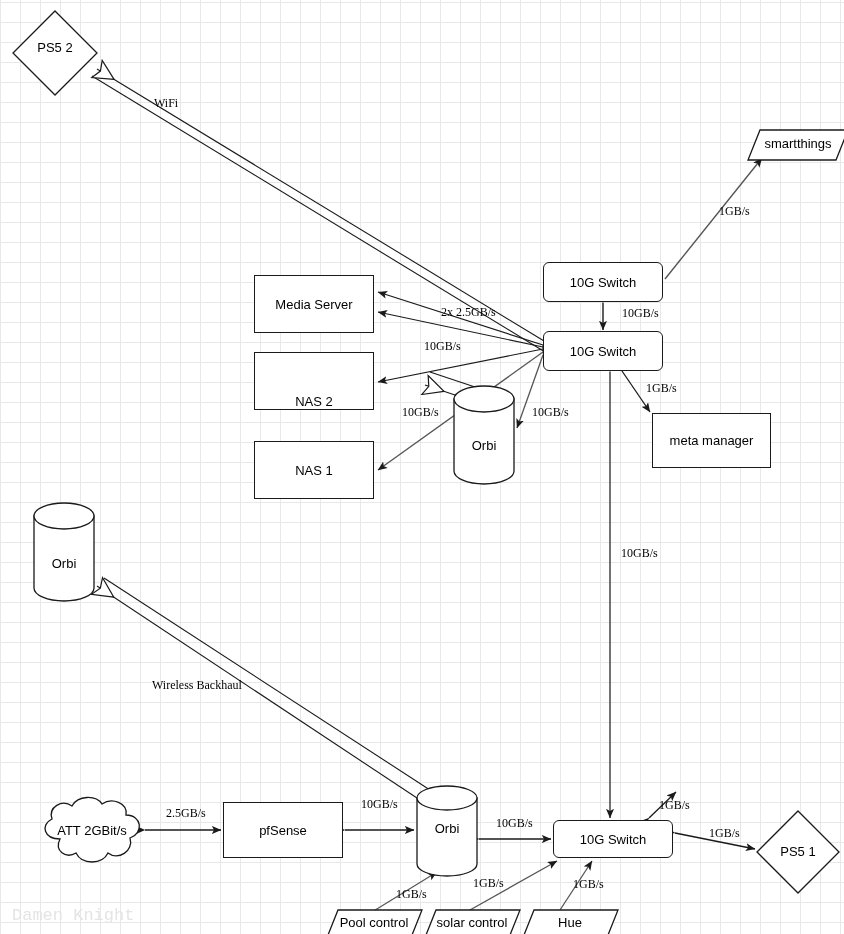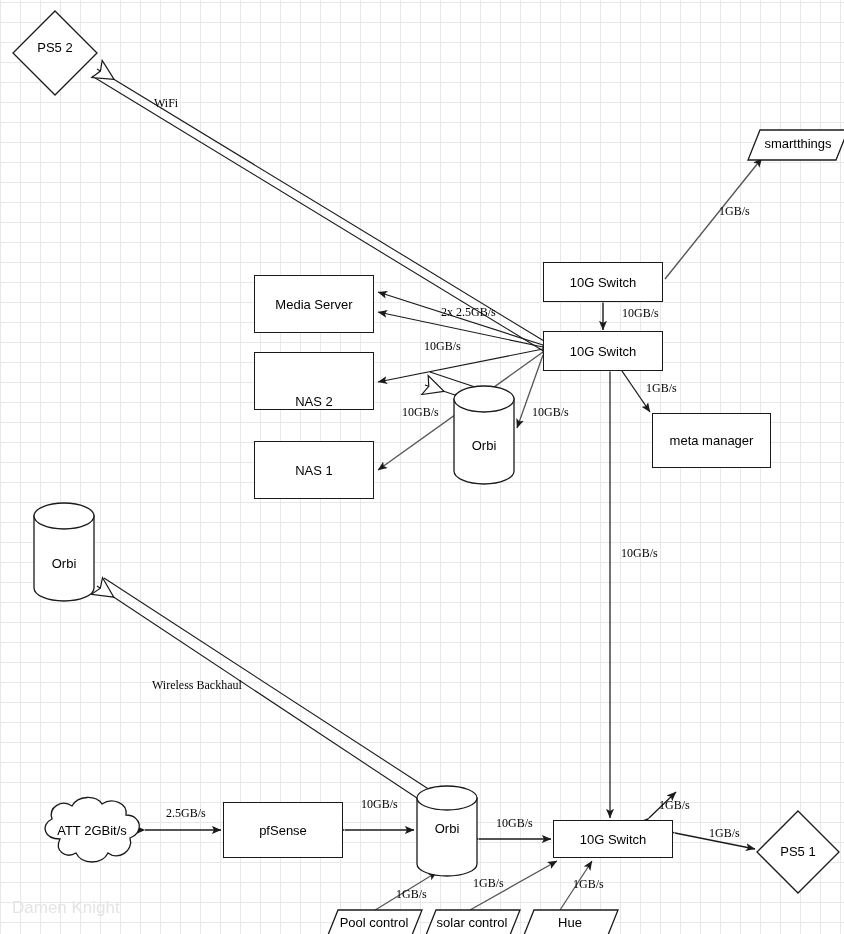--- a/index.html
+++ b/index.html
@@ -35,21 +35,21 @@
     justify-content: center;
     font-family: "Liberation Sans", sans-serif;
     font-size: 13px;
     color: #000000;
     text-align: center;
     background: #ffffff;
     border: 1.3px solid #1a1a1a;
     z-index: 3;
   }
   .node.rounded { border-radius: 0; }
-  .node.sharp   { border-radius: 0px; }
+  .node.sharp   { border-radius: 6px; }
   .node-label {
     position: absolute;
     z-index: 4;
     font-family: "Liberation Sans", sans-serif;
     font-size: 13px;
     color: #000000;
     white-space: nowrap;
     pointer-events: none;
   }
   .edge-label {
@@ -61,25 +61,26 @@
     white-space: nowrap;
     background: transparent;
   }
   .shape-svg {
     position: absolute;
     z-index: 3;
     overflow: visible;
   }
   .watermark {
     position: absolute;
-    font-family: Liberation Sans, sans-serif;
+    font-family: Liberation Mono, monospace;
     font-size: 17px;
     color: #e4e4e4;
     z-index: 2;
     white-space: nowrap;
+    margin-top: 8px;
   }
 </style>
 </head>
 <body>
 
 <div id="canvas">
 
   <svg id="edges" viewBox="0 0 844 934">
     <defs>
       <marker id="arrowFilled" markerWidth="11" markerHeight="11" refX="9.2" refY="4" orient="auto" markerUnits="userSpaceOnUse">

